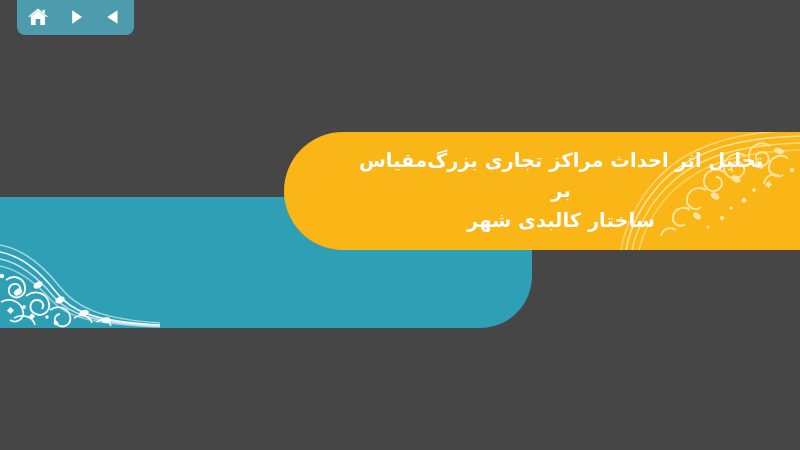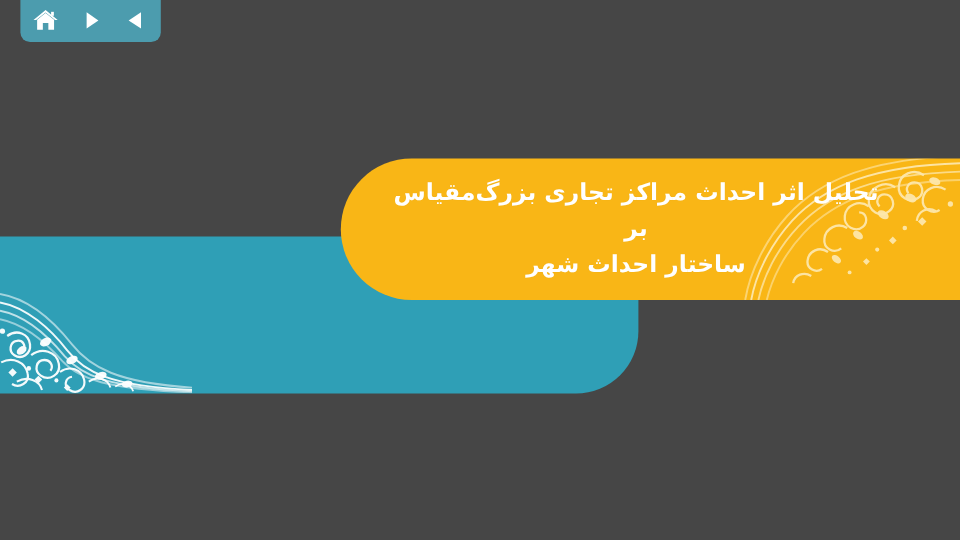--- a/index.html
+++ b/index.html
@@ -74,21 +74,21 @@
     position: absolute;
     left: 284px;
     top: 132px;
     width: 516px;
     height: 118px;
     background: #f9b616;
     border-radius: 59px 0 0 59px;
     overflow: hidden;
     display: flex;
     align-items: center;
-    justify-content: center;
+    justify-content: flex-start;
   }
   #yellow-ornament {
     position: absolute;
     right: 0;
     top: 0;
     width: 180px;
     height: 118px;
     pointer-events: none;
   }
   #slide-title {
@@ -214,18 +214,18 @@
         <circle cx="172" cy="38" r="2.2"></circle>
         <circle cx="134" cy="58" r="1.9"></circle>
         <circle cx="111" cy="76" r="1.7"></circle>
         <circle cx="88" cy="95" r="1.6"></circle>
       </g>
     </svg>
 
     <h1 id="slide-title">
       <span>تحلیل اثر احداث مراکز تجاری بزرگ‌مقیاس بر</span>
       <br>
-      <span>ساختار احداث شهر</span>
+      <span>ساختار کالبدی شهر</span>
     </h1>
 
   </div>
 
 </div>
 
 </body></html>

